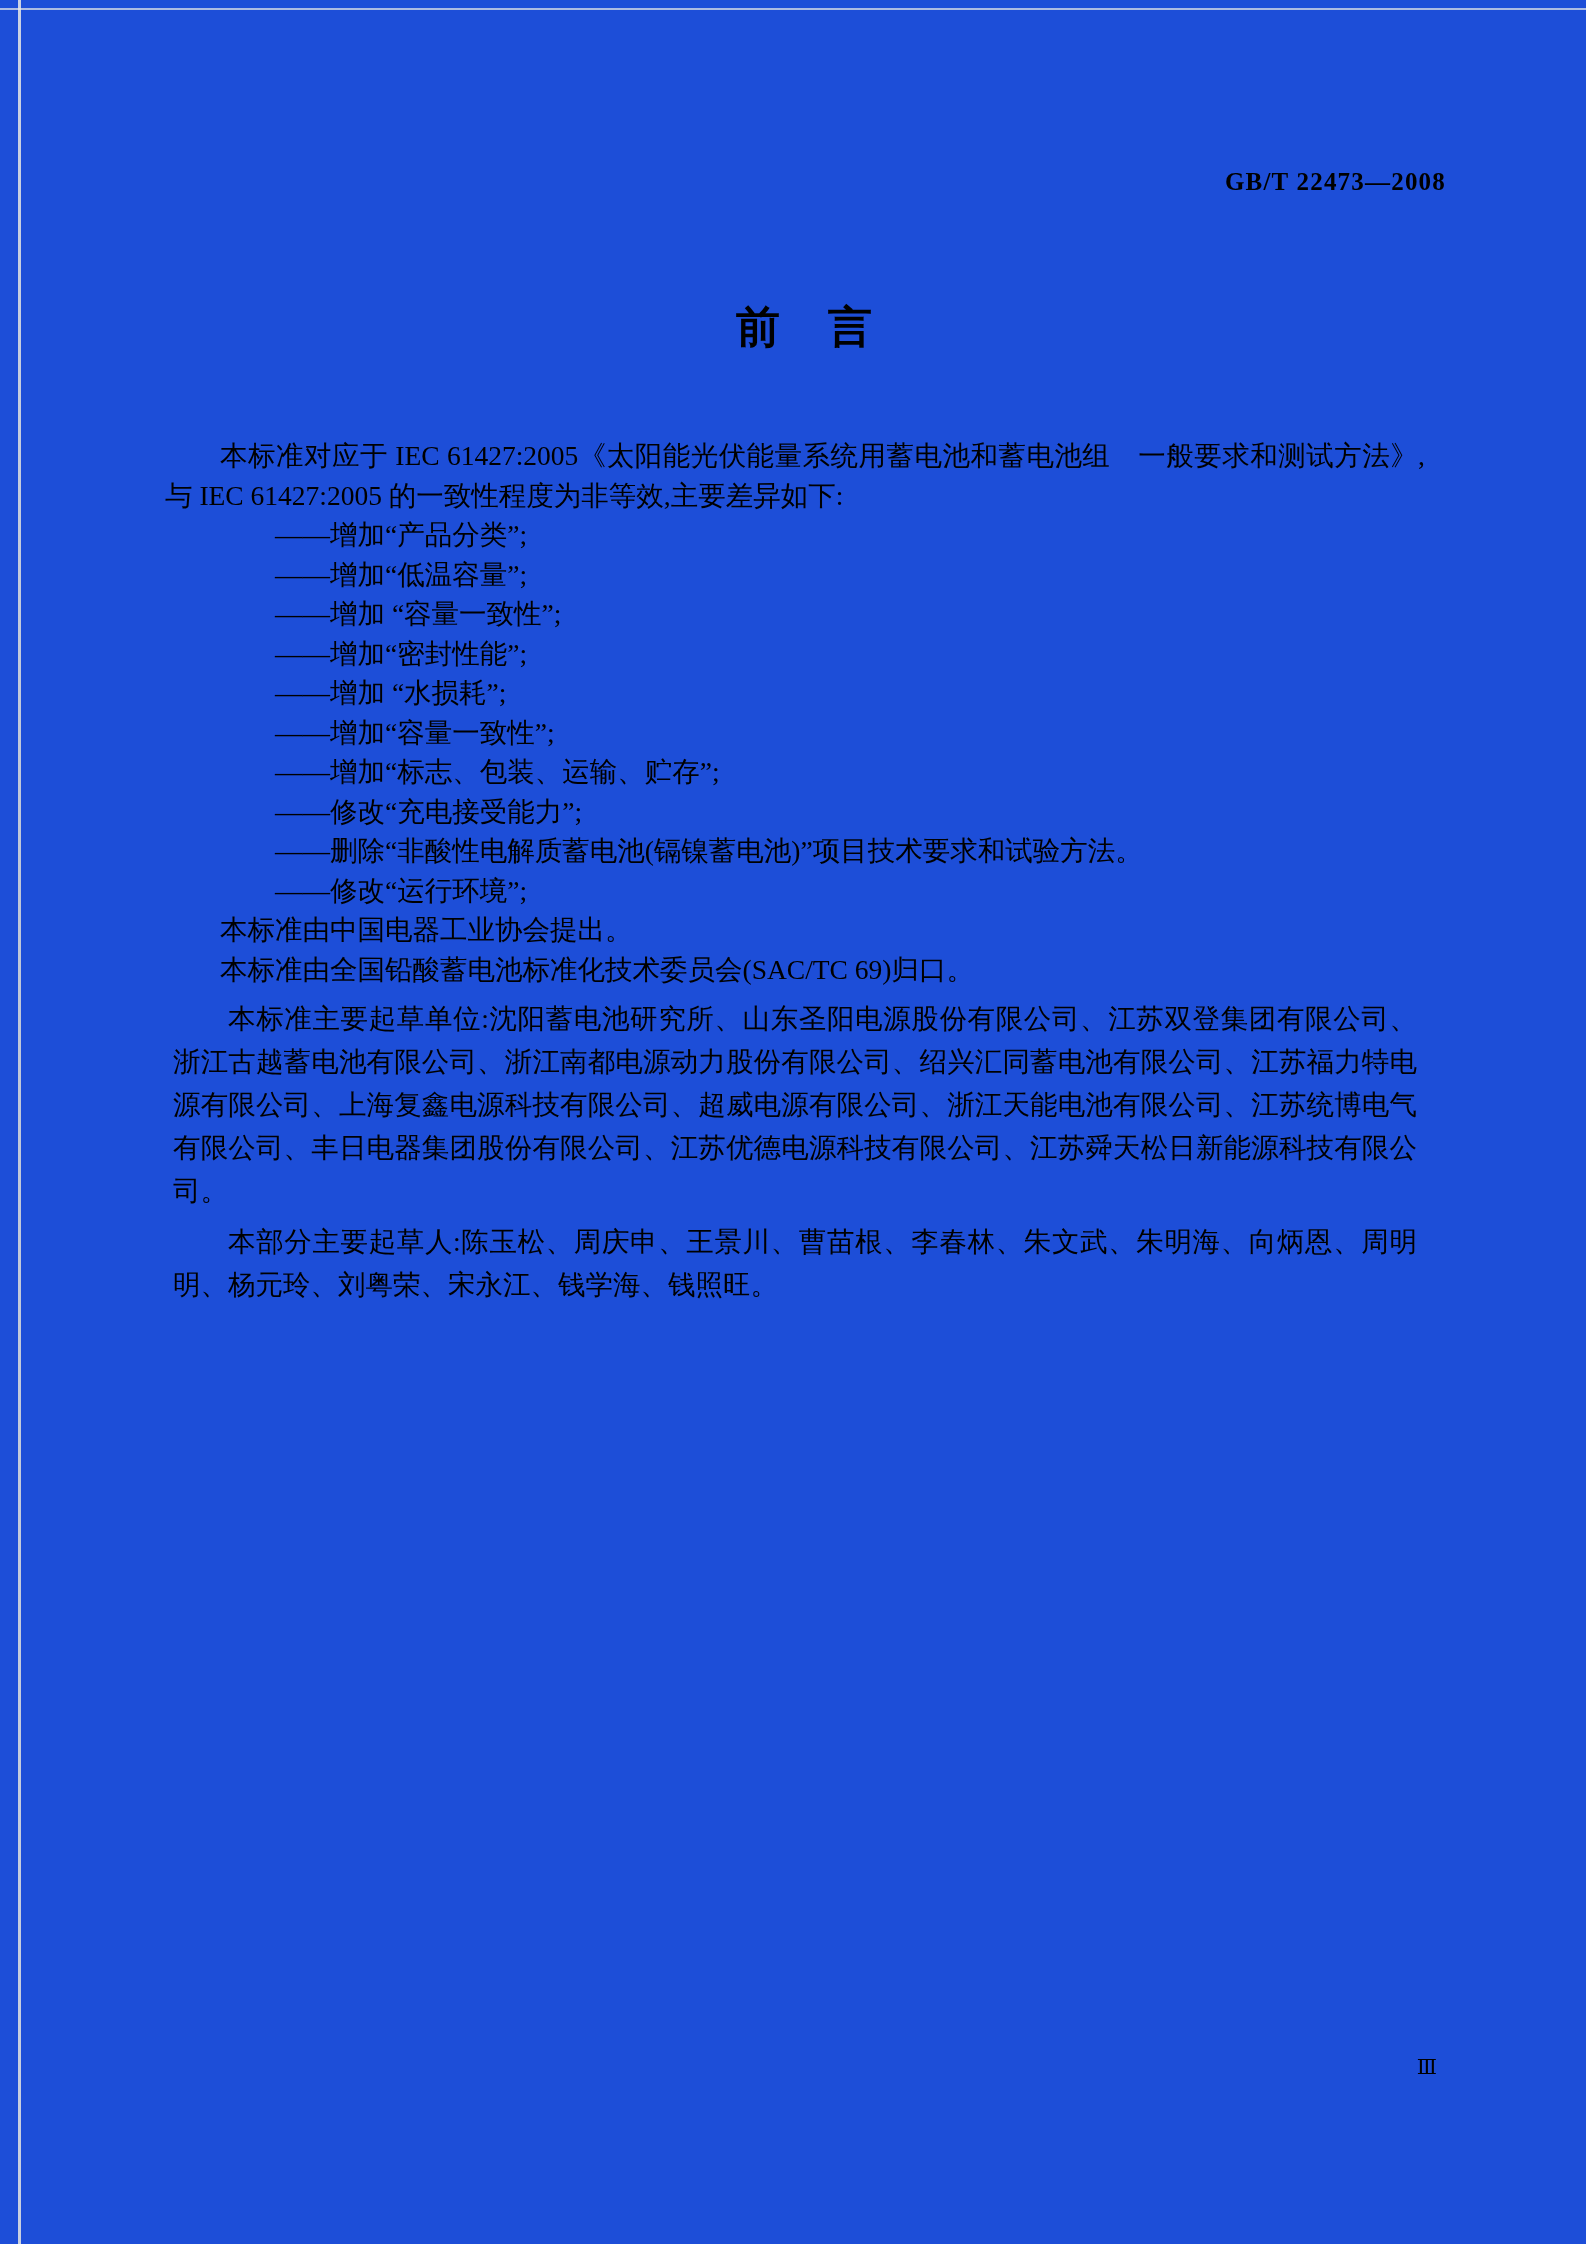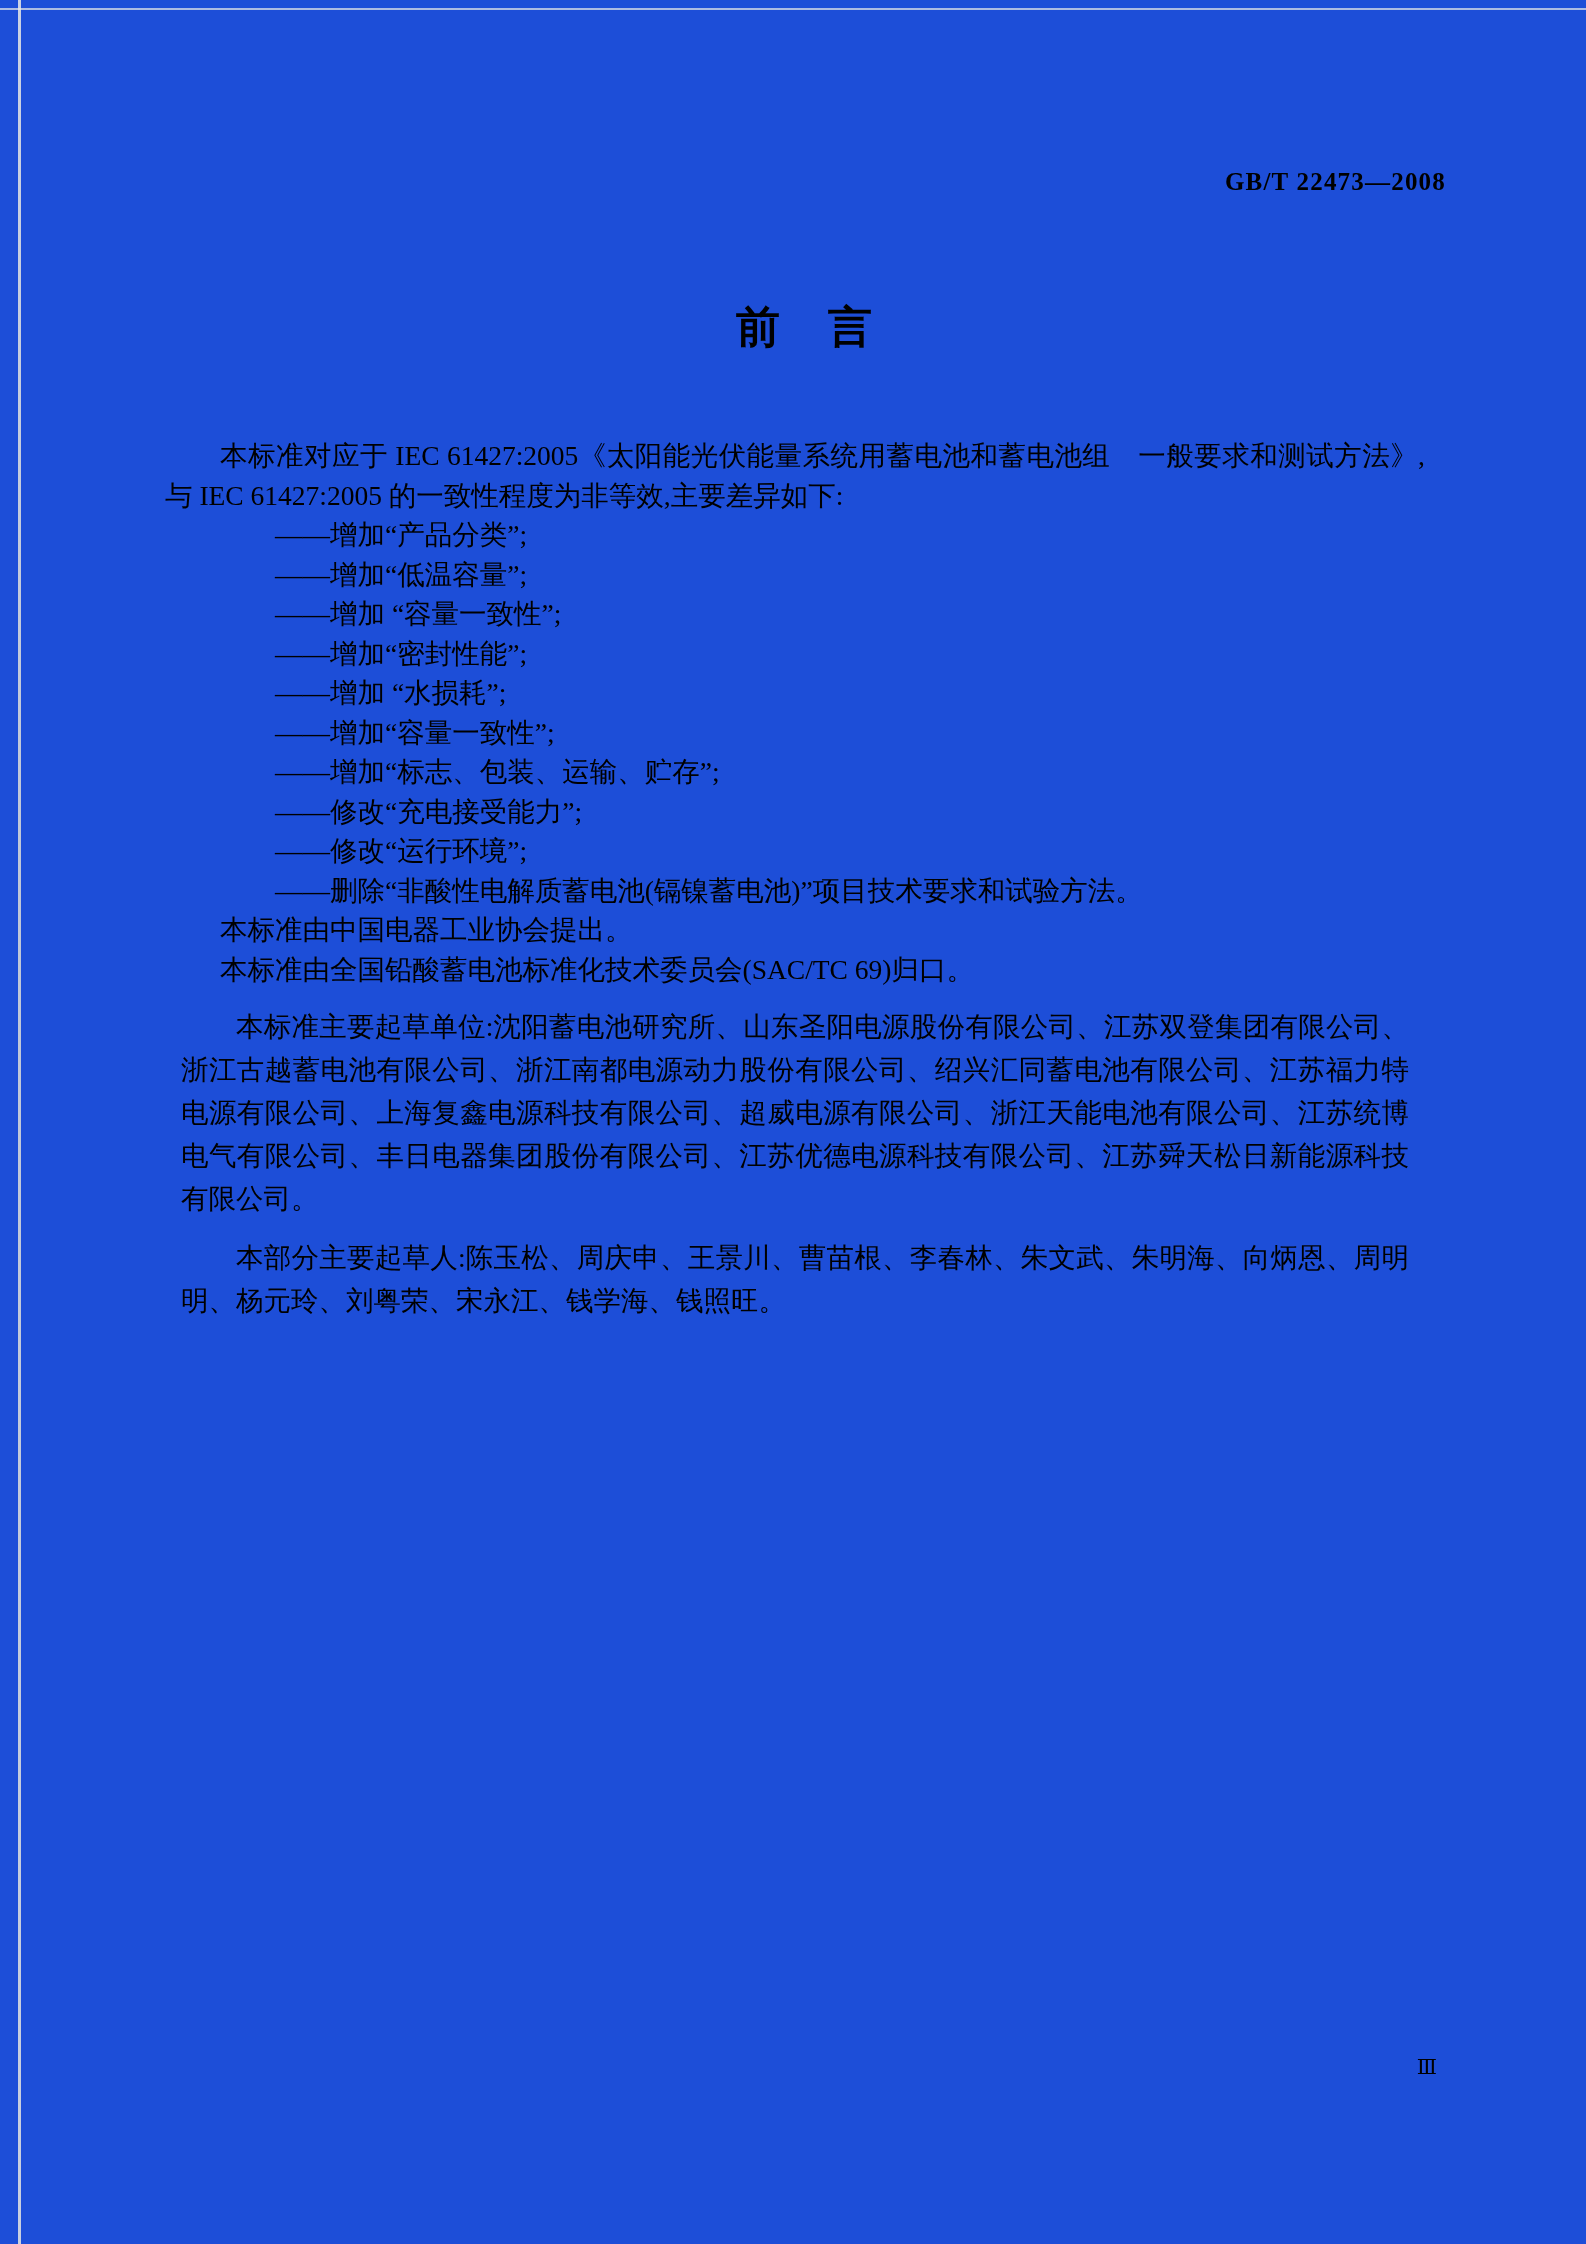--- a/index.html
+++ b/index.html
@@ -89,21 +89,21 @@
   }
   .dash-item {
     margin: 0;
     padding: 0 0 0 0;
     text-indent: 4em;
     line-height: 39.5px;
     white-space: normal;
   }
 
   .block-para {
-    margin: 16px;
+    margin: 8px;
     text-indent: 2em;
     line-height: 43px;
   }
 
   
   .folio {
     position: absolute;
     right: 148px;
     top: 2055px;
     font-family: "Liberation Serif", "DejaVu Serif", serif;
@@ -131,22 +131,22 @@
 
     <div class="dash-list">
       <p class="dash-item">——增加“产品分类”;</p>
       <p class="dash-item">——增加“低温容量”;</p>
       <p class="dash-item">——增加 “容量一致性”;</p>
       <p class="dash-item">——增加“密封性能”;</p>
       <p class="dash-item">——增加 “水损耗”;</p>
       <p class="dash-item">——增加“容量一致性”;</p>
       <p class="dash-item">——增加“标志、包装、运输、贮存”;</p>
       <p class="dash-item">——修改“充电接受能力”;</p>
+      <p class="dash-item">——删除“非酸性电解质蓄电池(镉镍蓄电池)”项目技术要求和试验方法。</p>
       <p class="dash-item">——修改“运行环境”;</p>
-      <p class="dash-item">——删除“非酸性电解质蓄电池(镉镍蓄电池)”项目技术要求和试验方法。</p>
     </div>
 
     <p class="para">本标准由中国电器工业协会提出。</p>
 
     <p class="para">本标准由全国铅酸蓄电池标准化技术委员会(SAC/TC 69)归口。</p>
 
     <p class="block-para">本标准主要起草单位:沈阳蓄电池研究所、山东圣阳电源股份有限公司、江苏双登集团有限公司、浙江古越蓄电池有限公司、浙江南都电源动力股份有限公司、绍兴汇同蓄电池有限公司、江苏福力特电源有限公司、上海复鑫电源科技有限公司、超威电源有限公司、浙江天能电池有限公司、江苏统博电气有限公司、丰日电器集团股份有限公司、江苏优德电源科技有限公司、江苏舜天松日新能源科技有限公司。</p>
 
     <p class="block-para">本部分主要起草人:陈玉松、周庆申、王景川、曹苗根、李春林、朱文武、朱明海、向炳恩、周明明、杨元玲、刘粤荣、宋永江、钱学海、钱照旺。</p>
 

